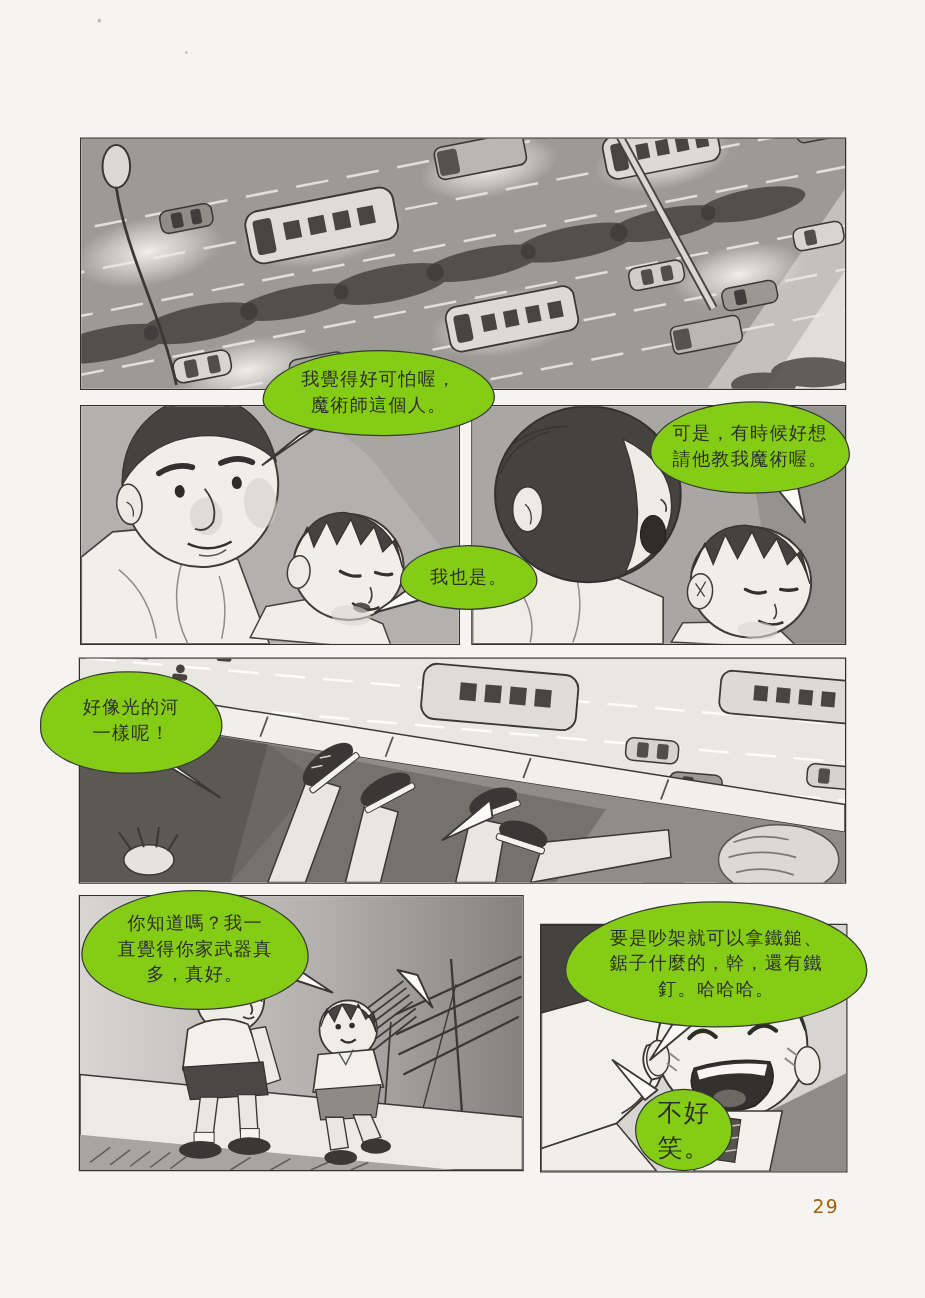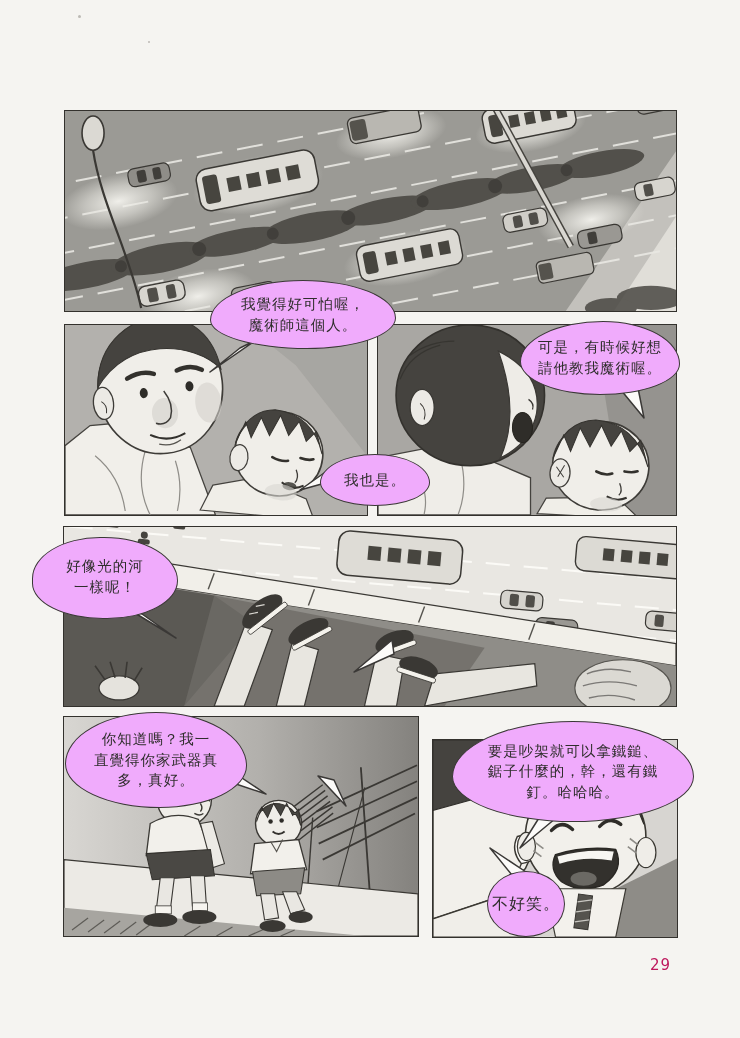--- a/index.html
+++ b/index.html
@@ -1,25 +1,25 @@
 <!DOCTYPE html>
 <html><head>
 <meta charset="utf-8">
 <style>
   html,body{margin:0;padding:0;}
   body{background:#e8e7e4;font-family:"DejaVu Sans",sans-serif;}
   .page{position:relative;width:740px;height:1038px;background:#f5f4f1;overflow:hidden;}
   .panel{position:absolute;border:1.6px solid #33312d;box-sizing:border-box;background:#fff;z-index:1;}
   .panel svg{display:block;width:100%;height:100%;}
-  .bubble{position:absolute;z-index:20;background:#f0abfc;border:1.6px solid #3a3836;
+  .bubble{position:absolute;z-index:20;background:#84cc16;border:1.6px solid #3a3836;
           display:flex;align-items:center;justify-content:center;text-align:center;
           color:#2f2e2c;font-size:14.5px;line-height:1.42;letter-spacing:1px;font-weight:500;}
   .bubble span{white-space:pre-line;}
   .tail{position:absolute;z-index:19;}
-  .pagenum{position:absolute;left:650px;top:956px;font-size:15px;color:#be185d;z-index:5;letter-spacing:1px;}
+  .pagenum{position:absolute;left:650px;top:956px;font-size:15px;color:#a16207;z-index:5;letter-spacing:1px;}
   .speck{position:absolute;background:#bcbab5;border-radius:50%;z-index:2;}
 </style>
 </head>
 <body>
 
 <div class="page">
 
   <div class="speck" style="left:78px;top:15px;width:3px;height:3px;"></div>
   <div class="speck" style="left:148px;top:41px;width:2px;height:2px;"></div>
 
@@ -484,35 +484,35 @@
     </svg>
 
   <div class="bubble" style="left:210px;top:280px;width:184px;height:67px;border-radius:50% 50% 48% 52%/58% 55% 45% 42%;">
       <span>我覺得好可怕喔，
 魔術師這個人。</span>
     </div>
   <div class="bubble" style="left:520px;top:321px;width:158px;height:72px;border-radius:52% 48% 50% 50%/55% 58% 42% 45%;">
       <span>可是，有時候好想
 請他教我魔術喔。</span>
     </div>
-  <div class="bubble" style="left:320px;top:454px;width:108px;height:50px;border-radius:50% 50% 50% 50%/55% 55% 45% 45%;">
+  <div class="bubble" style="left:320px;top:436px;width:108px;height:50px;border-radius:50% 50% 50% 50%/55% 55% 45% 45%;">
       <span>我也是。</span>
     </div>
   <div class="bubble" style="left:32px;top:537px;width:144px;height:80px;border-radius:48% 52% 50% 50%/52% 55% 48% 45%;font-family:Liberation Mono, monospace;">
       <span>好像光的河
 一樣呢！</span>
     </div>
   <div class="bubble" style="left:65px;top:712px;width:180px;height:94px;border-radius:50% 50% 48% 52%/54% 56% 44% 46%;">
       <span>你知道嗎？我一
 直覺得你家武器真
 多，真好。</span>
     </div>
   <div class="bubble" style="left:452px;top:721px;width:240px;height:99px;border-radius:50% 50% 50% 50%/55% 55% 45% 45%;text-align:center;">
       <span>要是吵架就可以拿鐵鎚、
 鋸子什麼的，幹，還有鐵
 釘。哈哈哈。</span>
     </div>
-  <div class="bubble" style="left:487px;top:871px;width:76px;height:64px;border-radius:50%;font-size:16px;">
+  <div class="bubble" style="left:508px;top:871px;width:76px;height:64px;border-radius:50%;font-size:20px;">
       <span>不好笑。</span>
     </div>
 
   <div class="pagenum">29</div>
 </div>
 
 </body></html>

